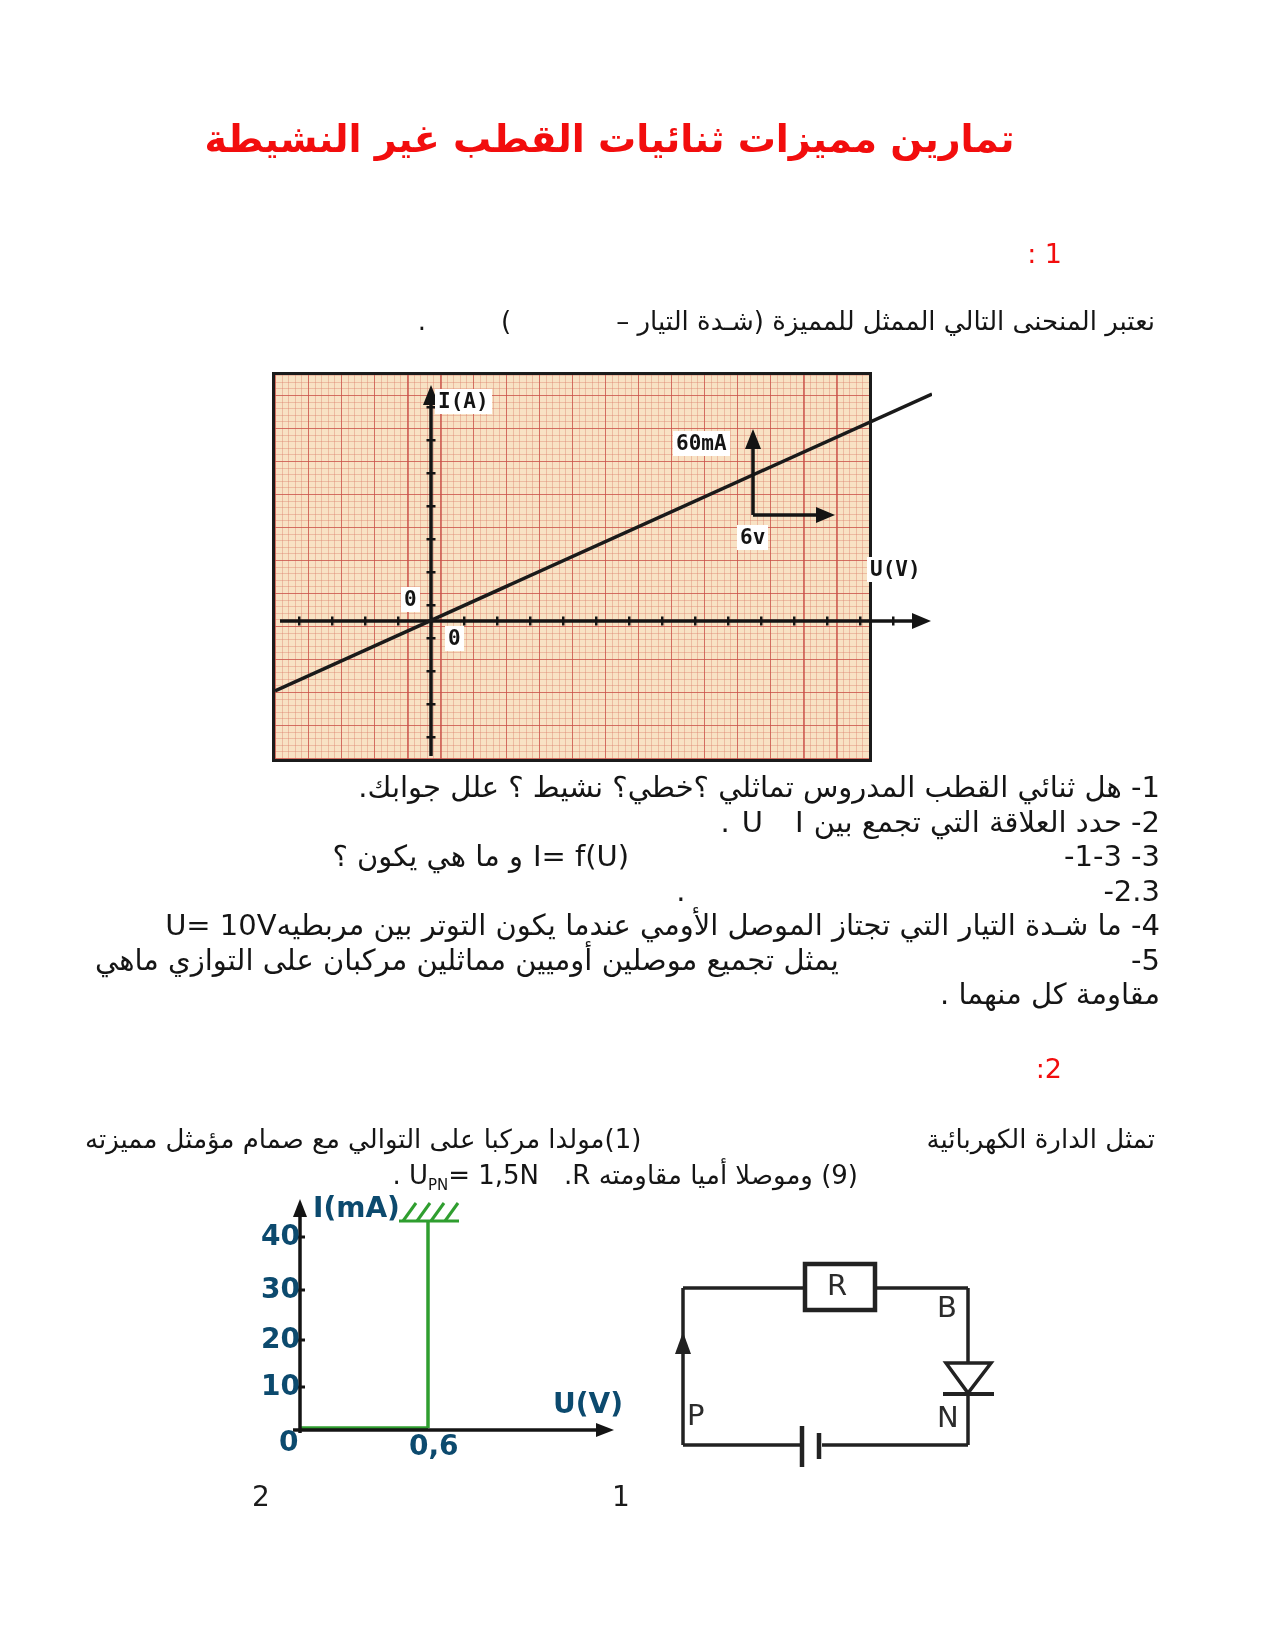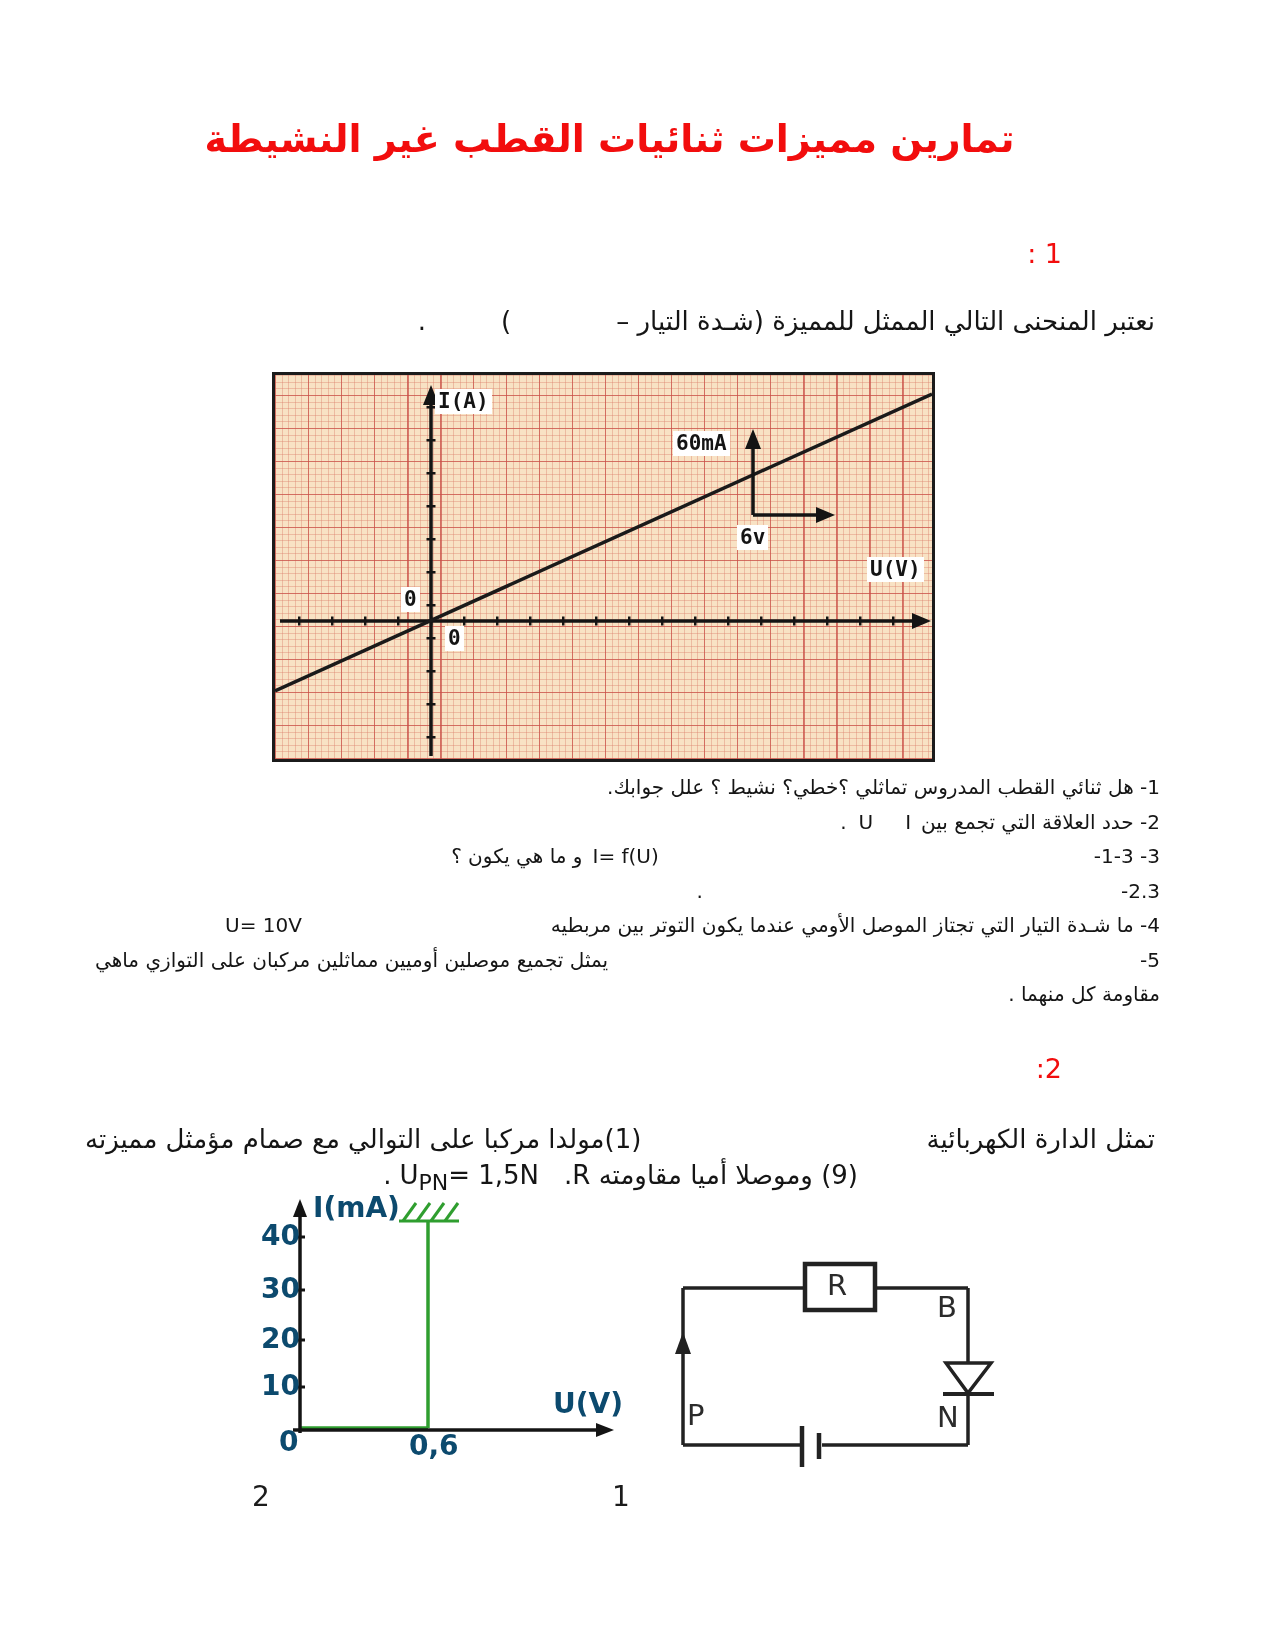--- a/index.html
+++ b/index.html
@@ -14,27 +14,27 @@
     color:#f20d0d;font-size:38px;font-weight:bold;direction:rtl;white-space:nowrap;
   }
   .sec-head{
     position:absolute;right:213px;color:#f20d0d;font-size:27px;white-space:nowrap;
   }
   .rline{position:absolute;direction:rtl;font-size:26px;line-height:35px;white-space:nowrap;}
   .flexline{display:flex;align-items:baseline;}
   .ltr{direction:ltr;unicode-bidi:isolate;}
   .questions{
     position:absolute;top:770px;left:85px;right:115px;direction:rtl;
-    font-size:20px;line-height:34.5px;
+    font-size:29px;line-height:34.5px;
   }
   .qrow{display:flex;align-items:baseline;white-space:nowrap;height:34.5px;}
   .qplain{text-align:right;white-space:nowrap;height:34.5px;}
   
   .graph1{
-    position:absolute;left:272px;top:372px;width:663px;height:390px;
+    position:absolute;left:272px;top:372px;width:600px;height:390px;
     box-sizing:border-box;border:3px solid #1b1b1b;
     background-color:#f8e2c4;
     background-image:
       repeating-linear-gradient(90deg, rgba(201,78,70,.70) 0 1.5px, transparent 1.5px 33px),
       repeating-linear-gradient(0deg,  rgba(201,78,70,.70) 0 1.5px, transparent 1.5px 33px),
       repeating-linear-gradient(90deg, rgba(219,128,108,.40) 0 1px, transparent 1px 6.6px),
       repeating-linear-gradient(0deg,  rgba(219,128,108,.40) 0 1px, transparent 1px 6.6px);
   }
   .graph1 svg{position:absolute;left:0;top:0}
   .glabel{
@@ -122,21 +122,21 @@
   <span class="ltr">:2</span>
 </div>
 
 <div class="rline flexline" style="top:1122px;left:85px;right:120px;justify-content:space-between">
   <span>تمثل الدارة الكهربائية</span>
   <span>(1)مولدا مركبا على التوالي مع صمام مؤمثل مميزته</span>
 </div>
 
 <div class="rline flexline" style="top:1158px;right:120px">
   <span style="margin-right:297px">(9) وموصلا أميا مقاومته R.</span>
-  <span class="ltr" style="margin-right:25px"><span>U</span><sub style="font-size:22px">PN</sub><span>= 1,5N</span></span>
+  <span class="ltr" style="margin-right:25px"><span>U</span><sub style="font-size:15px">PN</sub><span>= 1,5N</span></span>
   <span class="ltr" style="margin-right:8px">.</span>
 </div>
 
 <div class="graph2">
   <svg width="385" height="270" viewBox="0 0 385 270">
 
     <line x1="65" y1="233" x2="193" y2="233" stroke="#2f9e2f" stroke-width="3.5"></line>
     <line x1="193" y1="233" x2="193" y2="26" stroke="#2f9e2f" stroke-width="3.5"></line>
 
     <line x1="164" y1="26" x2="224" y2="26" stroke="#2f9e2f" stroke-width="3"></line>

